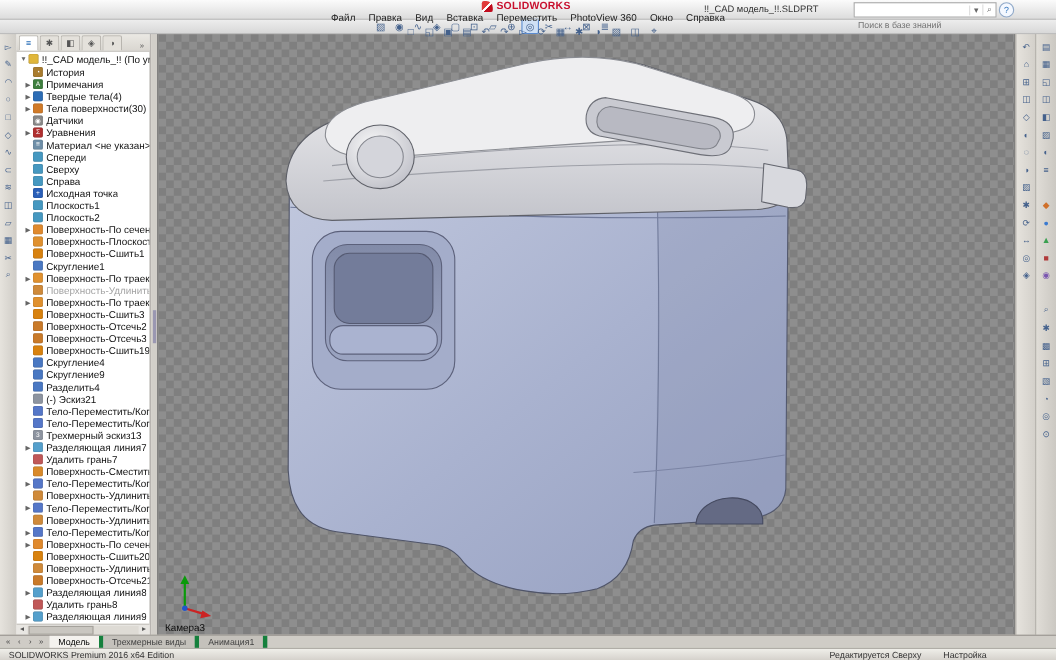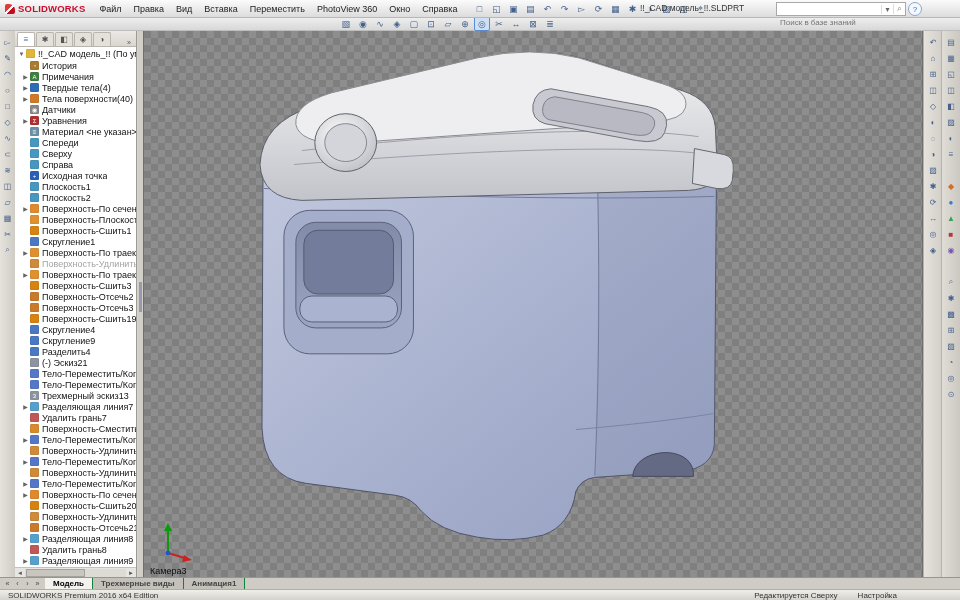--- a/index.html
+++ b/index.html
@@ -2,21 +2,21 @@
 <html><head>
 <meta charset="utf-8">
 <style>
   html,body{margin:0;padding:0;background:#555;}
   #app{position:relative;width:960px;height:600px;background:#d6d3ce;
        font-family:"Liberation Sans",sans-serif;overflow:hidden;-webkit-user-select:none;user-select:none;}
 
   
   .menubar{position:absolute;top:0;left:0;right:0;height:17px;z-index:6;
     background:linear-gradient(#fbfbfb,#dcdcdc);border-bottom:1px solid #b8b8b8;
-    display:flex;align-items:center;font-size:9px;color:#222;}
+    display:flex;align-items:center;font-size:9px;color:#222;flex-direction:column;}
   .logo{display:flex;align-items:center;gap:3px;padding:0 8px 0 5px;}
   .logo-mark{width:10px;height:10px;border-radius:2px 6px 2px 2px;
     background:linear-gradient(135deg,#e03a3a 0 42%,#ffffff 42% 56%,#c00c1e 56%);}
   .logo-text{color:#c8102e;font-weight:bold;font-size:9.5px;letter-spacing:.2px;}
   .menus{display:flex;}
   .menu-item{padding:0 6px;cursor:default;}
   .tb-icons{display:flex;align-items:center;gap:1px;margin-left:8px;}
   .icon-btn{width:14px;height:13px;display:flex;align-items:center;justify-content:center;
     font-size:9px;color:#44618c;border:1px solid transparent;border-radius:2px;}
   .icon-btn.active{background:#cfe0f5;border-color:#5b8bd0;}
@@ -84,21 +84,21 @@
   .right-outer{position:absolute;right:0;top:30px;width:18px;bottom:22px;
     background:linear-gradient(90deg,#e0ddd7,#cbc8c2);border-left:1px solid #b5b2ac;}
   .vgap{height:14px;flex:none;}
 
   
   .doc-tabs{position:absolute;left:0;right:0;bottom:11px;height:11px;background:#cfccc6;
     border-top:1px solid #98958f;display:flex;align-items:stretch;font-size:8px;}
   .tabnav{display:flex;align-items:center;gap:1px;padding:0 3px;}
   .tabnav .navbtn{width:9px;text-align:center;font-size:7px;color:#444;}
   .tabs{display:flex;}
-  .dtab{padding:0 8px;display:flex;align-items:center;border-right:1px solid #15803d;color:#444;background:#c4c1bb;font-weight:bold;}
+  .dtab{padding:0 8px;display:flex;align-items:center;border-right:4px solid #15803d;color:#444;background:#c4c1bb;}
   .dtab.active{background:#f4f2ee;color:#000;}
   .statusbar{position:absolute;left:0;right:0;bottom:0;height:11px;box-sizing:border-box;
     background:linear-gradient(#efeee9,#d5d2cc);border-top:1px solid #b0ada7;
     display:flex;align-items:center;font-size:8px;color:#333;padding:0 8px;}
   .sb-right{margin-left:auto;display:flex;gap:20px;padding-right:55px;}
 </style>
 </head>
 <body>
 
 <div id="app">
@@ -206,21 +206,21 @@
           <span class="tlabel">Примечания</span>
         </div>
         <div class="tree-row">
           <span class="expander">▶</span>
           <span class="ticon" style="background: rgb(45, 109, 181);"></span>
           <span class="tlabel">Твердые тела(4)</span>
         </div>
         <div class="tree-row">
           <span class="expander">▶</span>
           <span class="ticon" style="background: rgb(208, 122, 40);"></span>
-          <span class="tlabel">Тела поверхности(40)</span>
+          <span class="tlabel">Тела поверхности(30)</span>
         </div>
         <div class="tree-row">
           <span class="expander"></span>
           <span class="ticon" style="background: rgb(136, 136, 136);">◉</span>
           <span class="tlabel">Датчики</span>
         </div>
         <div class="tree-row">
           <span class="expander">▶</span>
           <span class="ticon" style="background: rgb(176, 48, 48);">Σ</span>
           <span class="tlabel">Уравнения</span>

